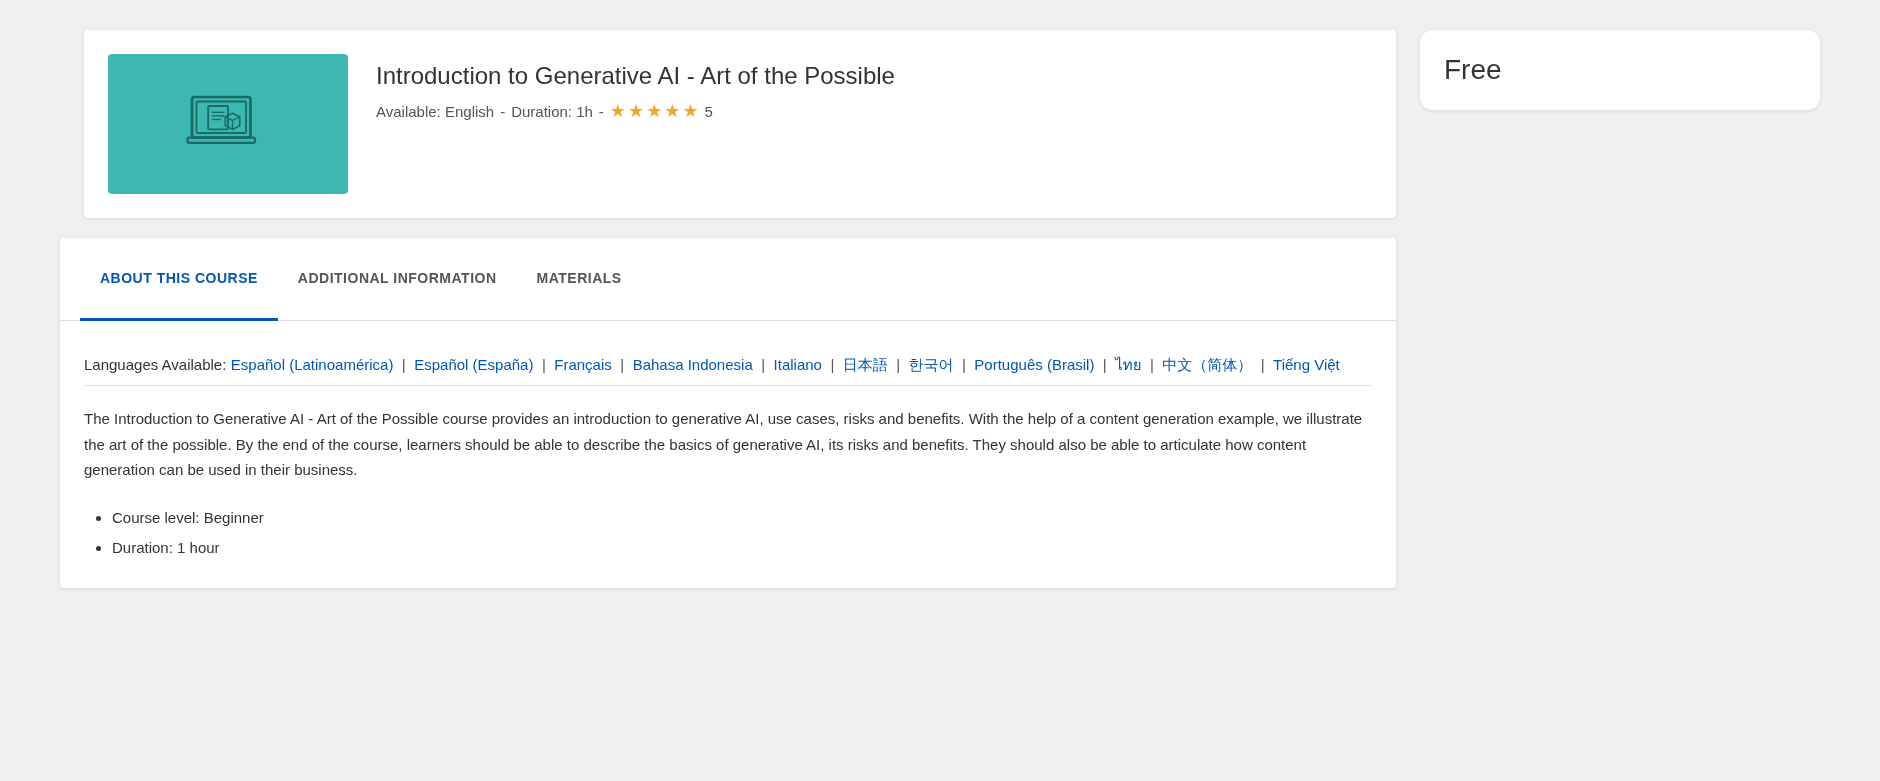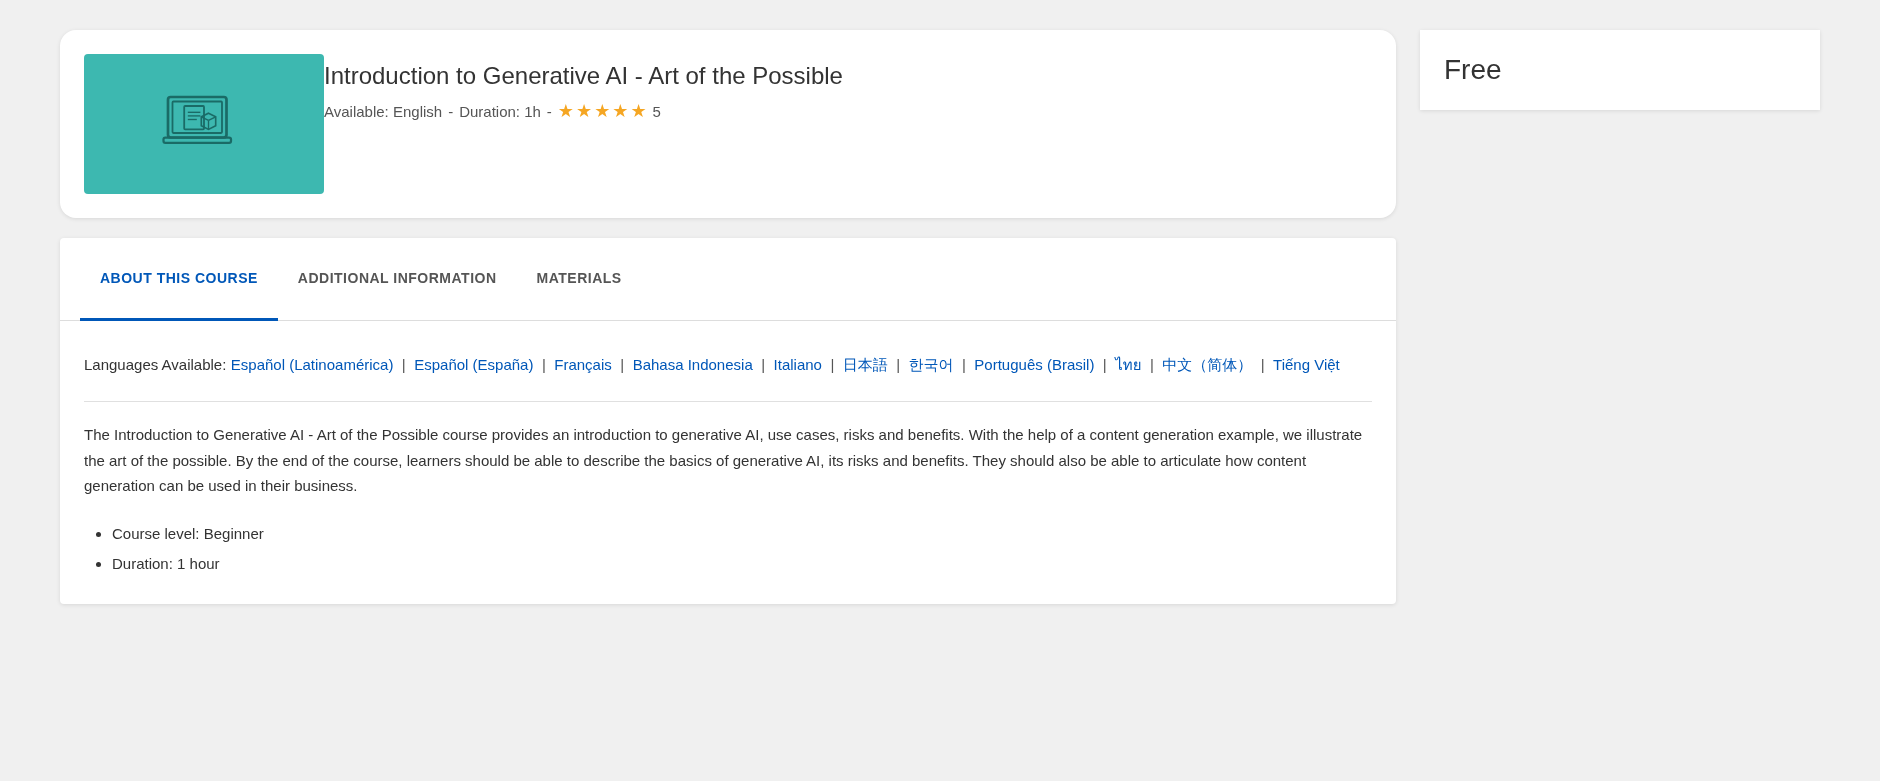--- a/index.html
+++ b/index.html
@@ -27,25 +27,27 @@
     .main-content {
       flex: 1;
       display: flex;
       flex-direction: column;
       gap: 20px;
     }
 
     
     .course-header-card {
       background: #fff;
-      border-radius: 16px;
+      border-radius: 4px;
       box-shadow: 0 1px 4px rgba(0,0,0,0.1);
       display: flex;
       padding: 24px;
+      gap: 28px;
       align-items: flex-start;
+      margin-left: 24px;
     }
 
     .course-thumbnail {
       width: 240px;
       height: 140px;
       background-color: #3db8b0;
       border-radius: 4px;
       flex-shrink: 0;
       display: flex;
       align-items: center;
@@ -130,21 +132,21 @@
       border-bottom: 3px solid #0057b8;
     }
 
     .tab-content {
       padding: 28px 24px;
     }
 
     
     .languages-section {
       margin-bottom: 20px;
-      padding-bottom: 20px;
+      padding-bottom: 4px;
       border-bottom: 1px solid #e0e0e0;
     }
 
     .languages-label {
       font-size: 15px;
       color: #333;
       display: inline;
     }
 
     .language-link {
@@ -187,21 +189,21 @@
     }
 
     
     .sidebar {
       width: 400px;
       flex-shrink: 0;
     }
 
     .pricing-card {
       background: #fff;
-      border-radius: 0;
+      border-radius: 13px;
       box-shadow: 0 1px 4px rgba(0,0,0,0.1);
       padding: 24px;
       display: flex;
       flex-direction: column;
       gap: 16px;
     }
 
     .price-label {
       font-size: 28px;
       font-weight: 400;

